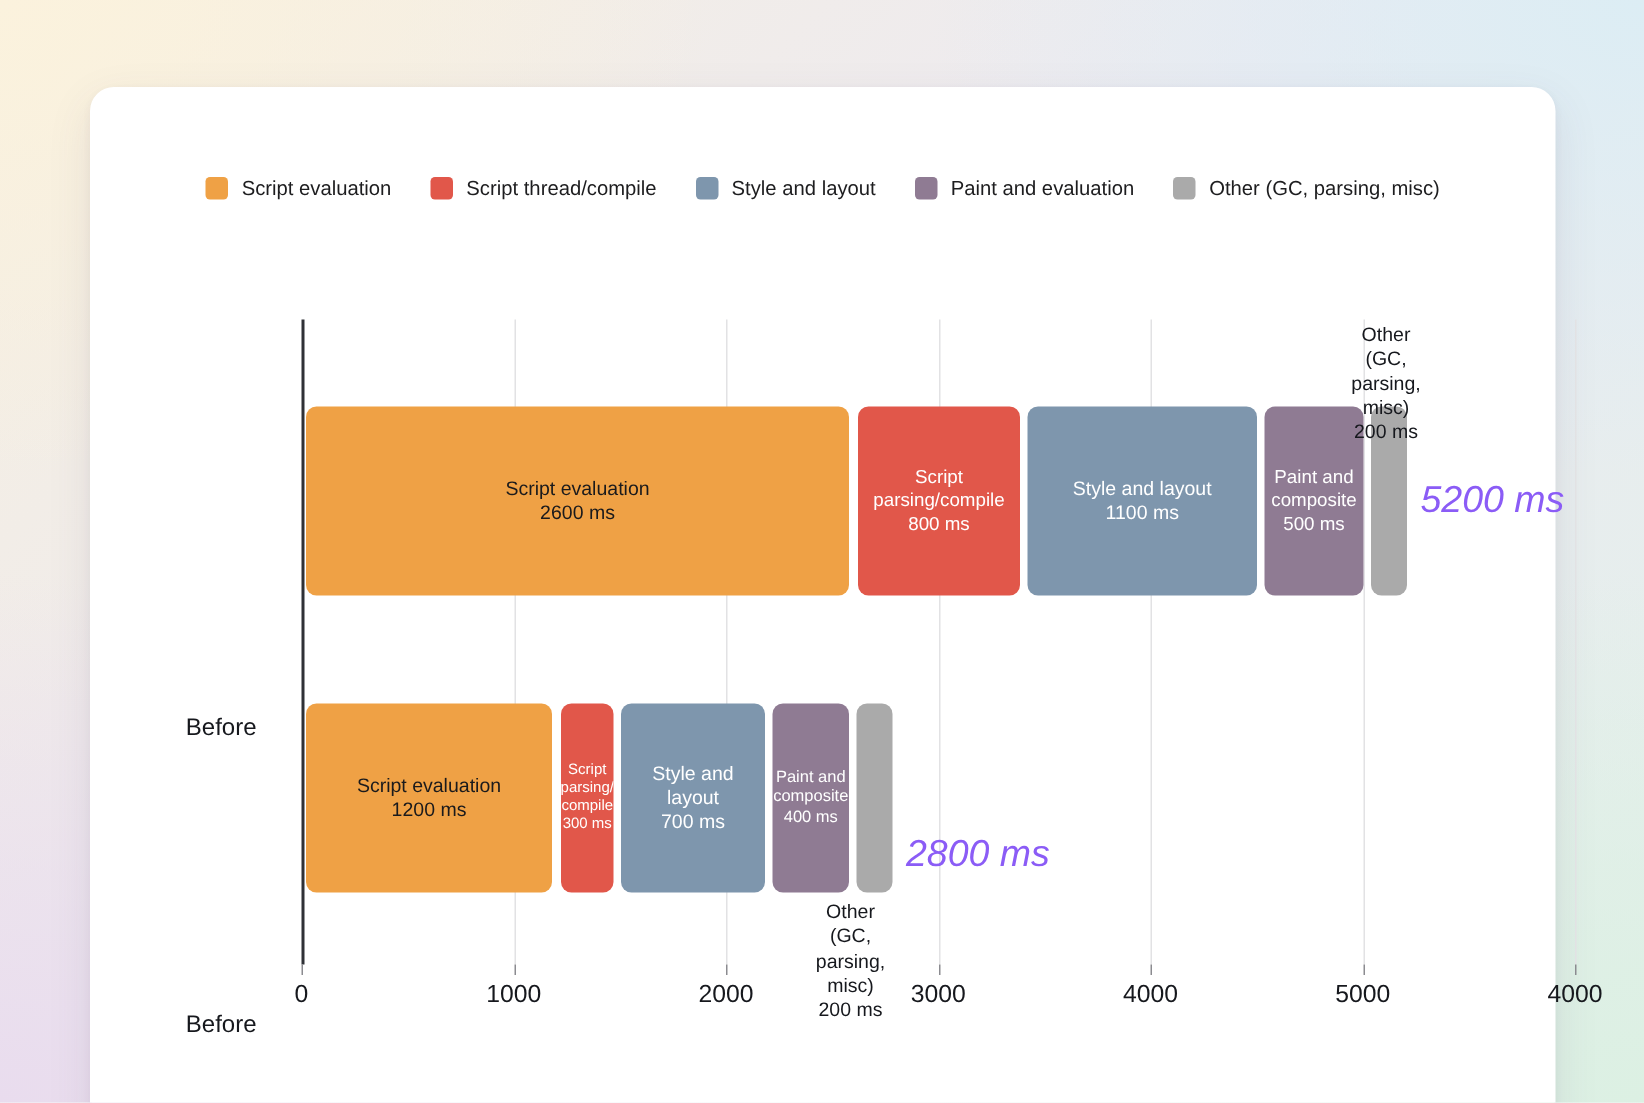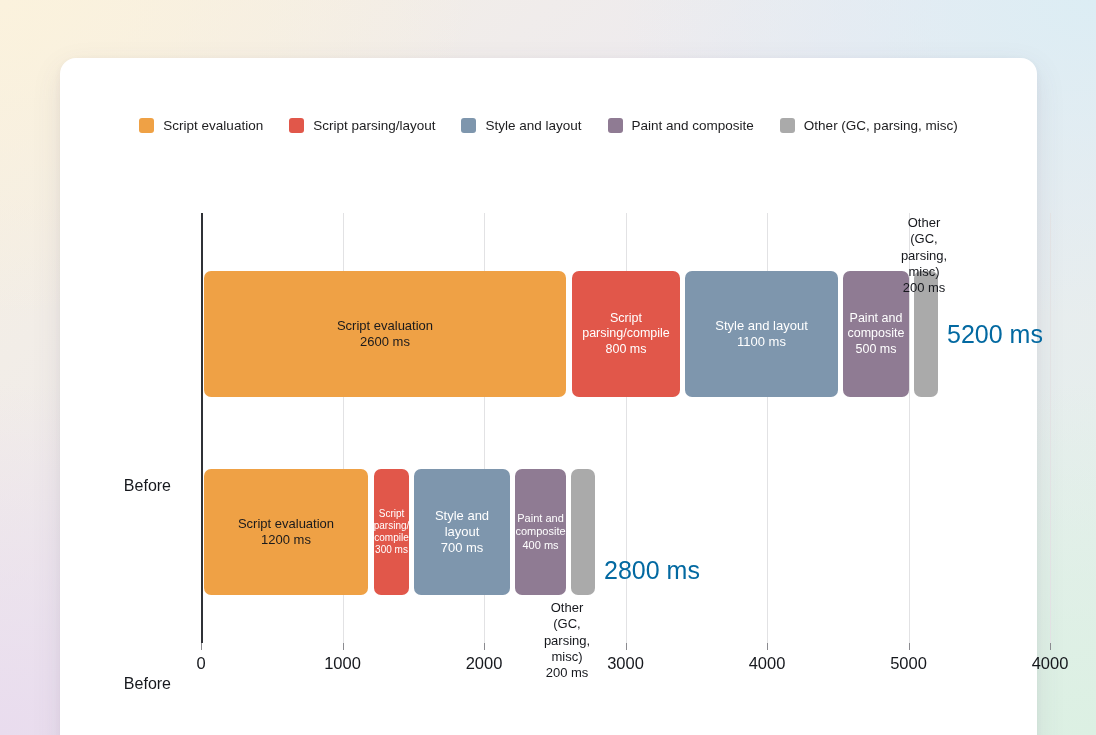--- a/index.html
+++ b/index.html
@@ -135,22 +135,23 @@
     white-space: pre-line;
   }
   .seg.dark-text .seg-text  { color: #1a1a1c; }
   .seg.light-text .seg-text { color: #ffffff; }
 
   .total-label {
     position: absolute;
     top: 50%;
     transform: translateY(-50%);
     font-size: 25px;
-    color: #0369a1;
+    color: #8b5cf6;
     white-space: nowrap;
+    font-style: italic;
   }
 
   .callout {
     position: absolute;
     text-align: center;
     font-size: 13px;
     color: #16181d;
     line-height: 1.25;
     white-space: pre-line;
     transform: translateX(-50%);
@@ -163,31 +164,31 @@
 
   <div id="legend">
 
     <div class="legend-item">
       <span class="legend-swatch" style="background:#efa145"></span>
       <span class="legend-label">Script evaluation</span>
     </div>
 
     <div class="legend-item">
       <span class="legend-swatch" style="background:#e1574a"></span>
-      <span class="legend-label">Script parsing/layout</span>
+      <span class="legend-label">Script thread/compile</span>
     </div>
 
     <div class="legend-item">
       <span class="legend-swatch" style="background:#7e96ad"></span>
       <span class="legend-label">Style and layout</span>
     </div>
 
     <div class="legend-item">
       <span class="legend-swatch" style="background:#8f7b93"></span>
-      <span class="legend-label">Paint and composite</span>
+      <span class="legend-label">Paint and evaluation</span>
     </div>
 
     <div class="legend-item">
       <span class="legend-swatch" style="background:#aaaaaa"></span>
       <span class="legend-label">Other (GC, parsing, misc)</span>
     </div>
 
   </div>
 
   <div id="plot">

